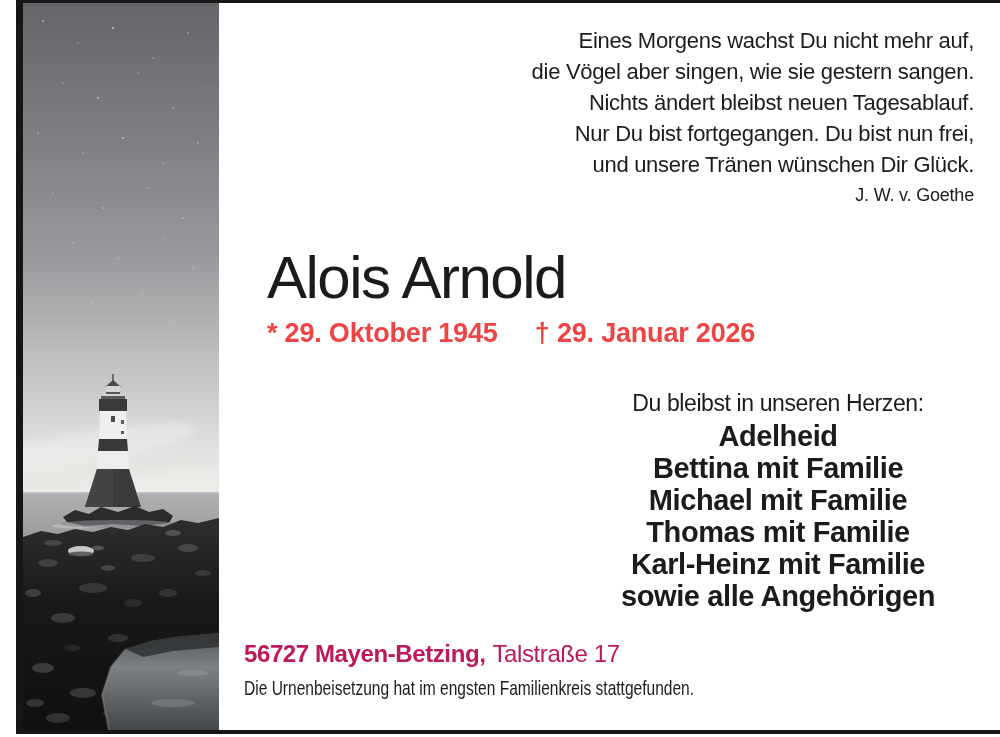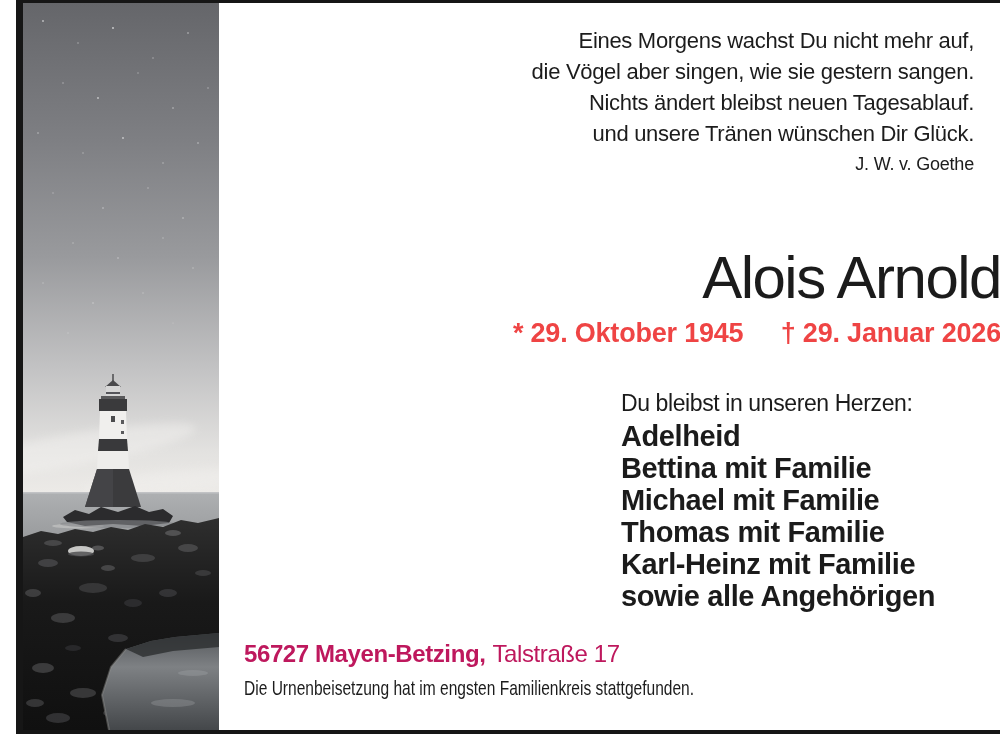--- a/index.html
+++ b/index.html
@@ -22,33 +22,33 @@
     position:absolute;left:196px;top:0;width:782px;height:727px;
   }
   .poem{
     position:absolute;top:22px;right:27px;text-align:right;
     font-size:22px;line-height:31px;letter-spacing:-0.3px;color:#1c1c1c;
   }
   .poem .attribution{
     font-size:18px;line-height:24px;margin-top:3px;letter-spacing:-0.2px;
   }
   .name-block{
-    position:absolute;left:0;right:0;top:242px;text-align:right;
+    position:absolute;left:0;right:0;top:242px;text-align:left;padding-left:48px;
   }
   .deceased-name{
     margin:0;font-size:60px;line-height:66px;font-weight:400;
     letter-spacing:-1.5px;color:#1b1b1b;
   }
   .dates{
     margin-top:7px;font-size:27px;font-weight:700;letter-spacing:-0.2px;
     color:#ef4444;
   }
   .dates .death{margin-left:30px;}
   .mourners{
-    position:absolute;left:402px;top:384px;text-align:left;color:#1b1b1b;
+    position:absolute;left:402px;top:384px;text-align:center;color:#1b1b1b;
   }
   .mourners .intro{
     font-size:23px;line-height:33px;font-weight:400;letter-spacing:-0.4px;
   }
   .mourners .mourner{
     font-size:29px;line-height:32px;font-weight:700;letter-spacing:-0.4px;
   }
   .address{
     position:absolute;left:25px;top:635px;font-size:24px;line-height:32px;
     letter-spacing:-0.4px;color:#be185d;
@@ -193,20 +193,21 @@
         <path d="M103 646 L88 664 L79 692 L86 727" stroke="#8d8d8b" stroke-width="2" fill="none" opacity="0.45"></path>
       </svg>
     </div>
 
     <div class="content">
 
       <div class="poem">
         <div>Eines Morgens wachst Du nicht mehr auf,</div>
         <div>die Vögel aber singen, wie sie gestern sangen.</div>
         <div>Nichts ändert bleibst neuen Tagesablauf.</div>
+        <div>Nur Du bist fortgegangen. Du bist nun frei,</div>
         <div>und unsere Tränen wünschen Dir Glück.</div>
         <div class="attribution">J. W. v. Goethe</div>
       </div>
 
       <div class="name-block">
         <h1 class="deceased-name">Alois Arnold</h1>
         <div class="dates">
           <span class="birth">* 29. Oktober 1945</span>
           <span class="death">† 29. Januar 2026</span>
         </div>

